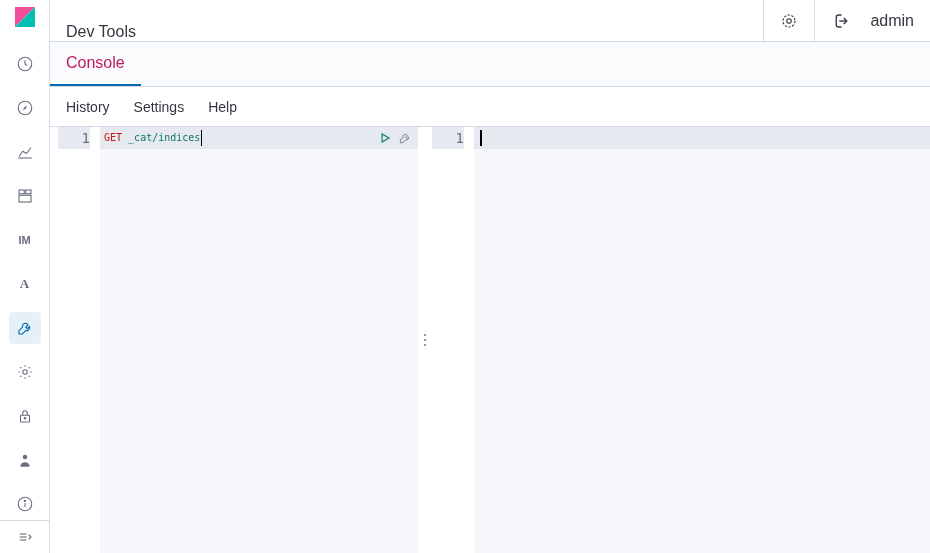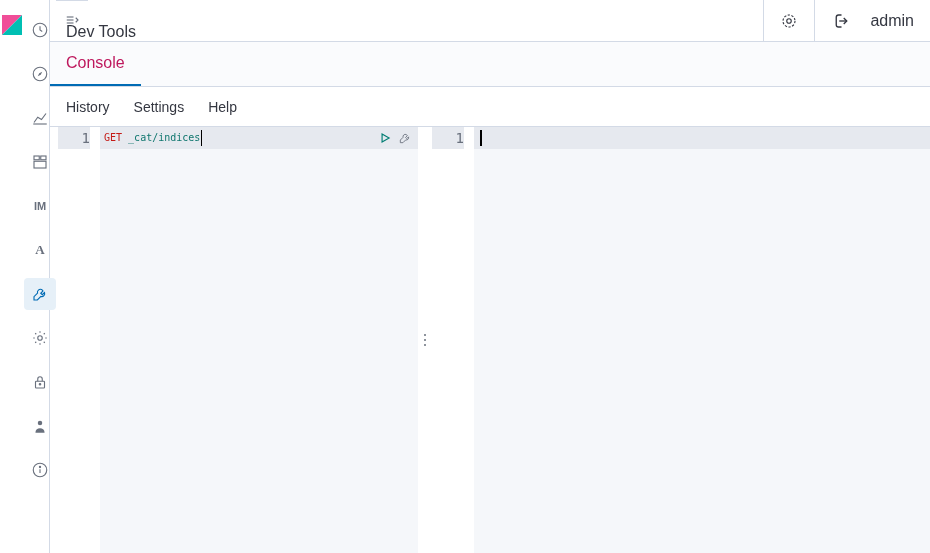--- a/index.html
+++ b/index.html
@@ -1,21 +1,21 @@
 <!DOCTYPE html>
 <html><head>
   <meta charset="utf-8">
   <style>
     * { box-sizing: border-box; margin: 0; padding: 0; }
     body { font-family: -apple-system, BlinkMacSystemFont, "Segoe UI", Helvetica, Arial, sans-serif; font-size: 14px; color: #343741; height: 553px; width: 930px; overflow: hidden; background: #fff; }
     
     .app { display: flex; height: 100%; }
     
     
-    .sidebar { width: 50px; background: #fff; border-right: 1px solid #d3dae6; display: flex; flex-direction: row; }
+    .sidebar { width: 50px; background: #fff; border-right: 1px solid #d3dae6; display: flex; flex-direction: column; }
     .logo { height: 50px; display: flex; align-items: center; justify-content: center; }
     .logo svg { width: 24px; height: 24px; }
     .nav-items { flex: 1; display: flex; flex-direction: column; align-items: center; gap: 12px; padding-top: 14px; }
     .nav-item { width: 32px; height: 32px; display: flex; align-items: center; justify-content: center; cursor: pointer; color: #69707d; border-radius: 4px; }
     .nav-item.active { background: #e6f0f8; color: #006bb4; }
     .nav-item svg { width: 18px; height: 18px; }
     .nav-bottom { border-top: 1px solid #d3dae6; height: 38px; display: flex; align-items: center; justify-content: center; }
     .nav-text { font-size: 11px; font-weight: 600; color: #69707d; cursor: pointer; }
     
     

